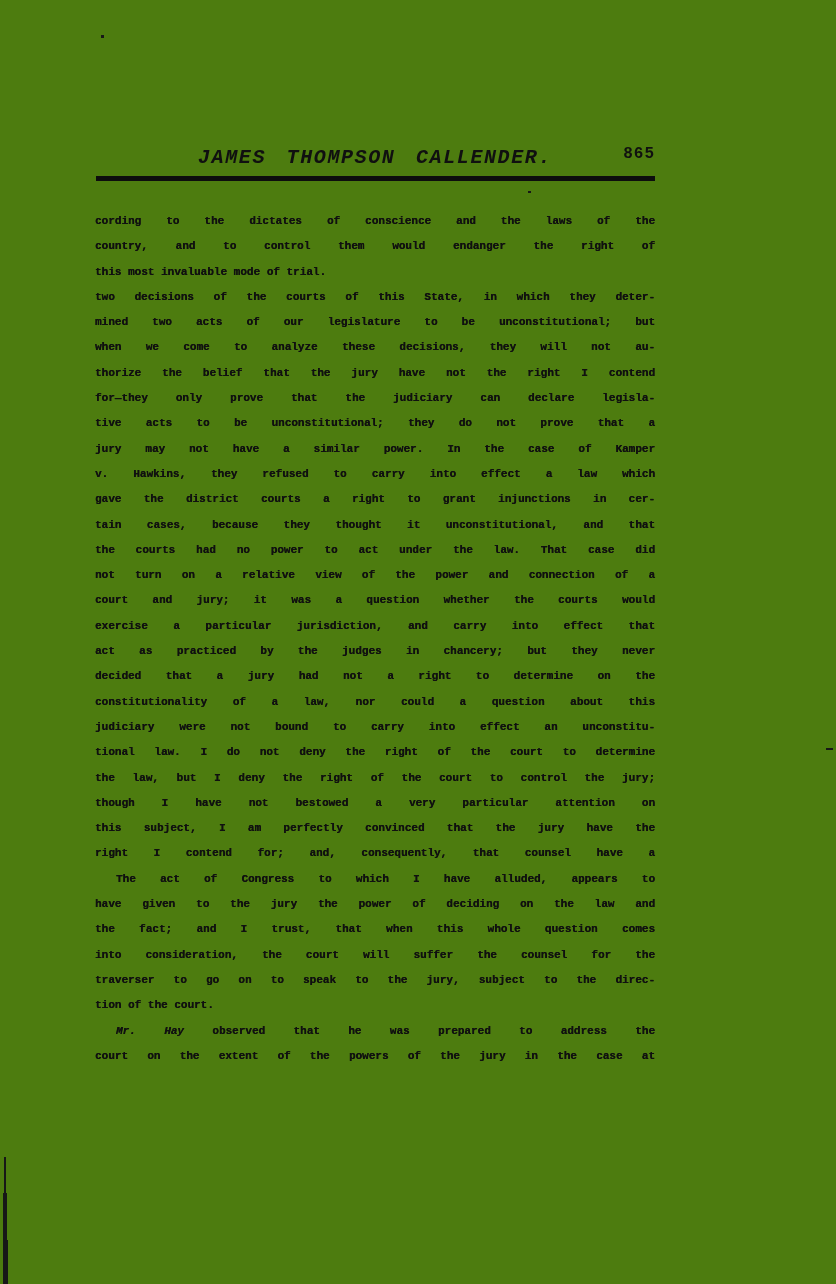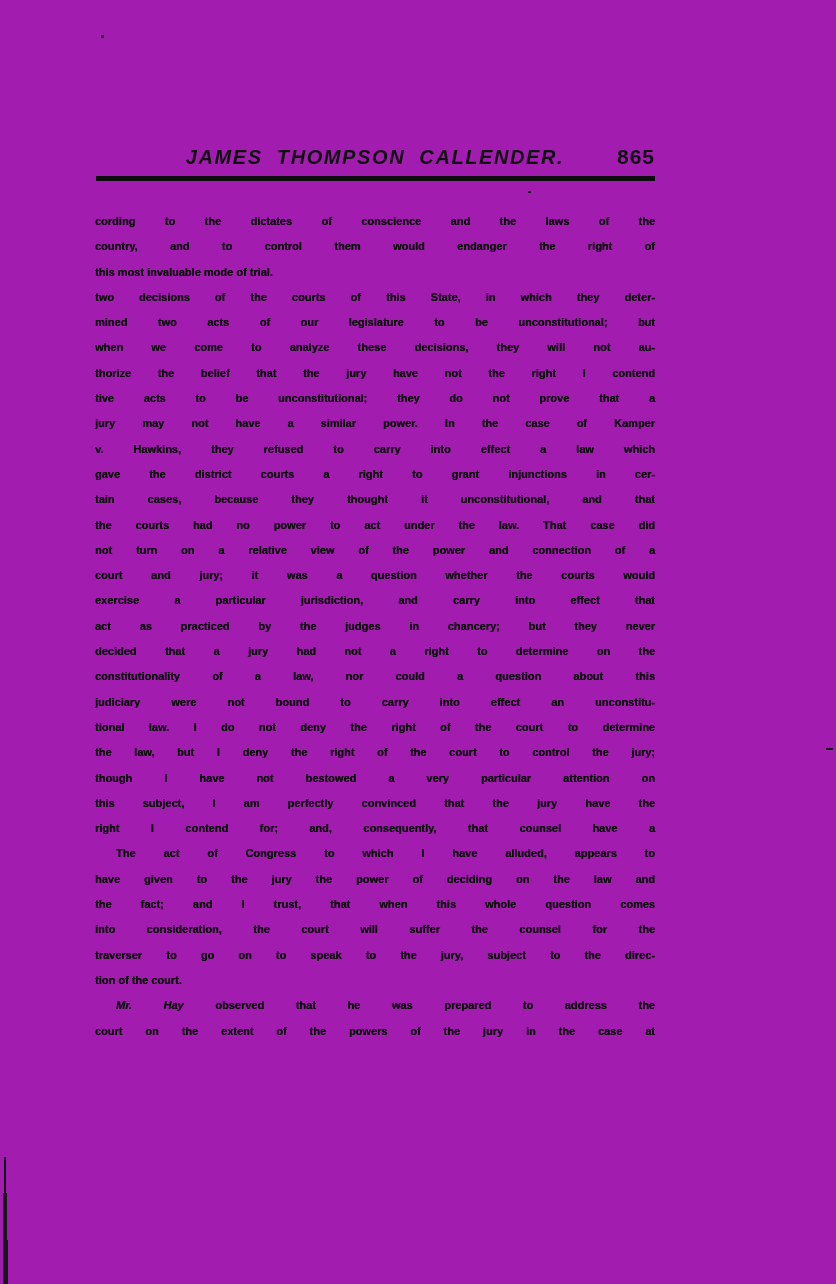--- a/index.html
+++ b/index.html
@@ -4,22 +4,22 @@
 <style>
   html, body {
     margin: 0; padding: 0;
     width: 836px; height: 1284px;
     background: #ffffff;
     overflow: hidden;
   }
   .page {
     position: relative;
     width: 836px; height: 1284px;
-    background: #a21caf;
-    font-family: Liberation Sans, sans-serif;
+    background: #4d7c0f;
+    font-family: Liberation Mono, monospace;
     color: #101010;
   }
   .header-row {
     position: absolute;
     left: 95px; top: 146px; width: 560px; height: 28px;
   }
   .header-title {
     position: absolute;
     left: 0; right: 0; top: 0;
     text-align: center;
@@ -27,21 +27,21 @@
     font-weight: bold;
     font-size: 20px;
     letter-spacing: 1.6px;
     word-spacing: 7px;
     white-space: nowrap;
   }
   .page-number {
     position: absolute;
     right: 0; top: -1px;
     font-weight: bold;
-    font-size: 21px;
+    font-size: 16px;
     letter-spacing: 1px;
   }
   .header-rule {
     position: absolute;
     left: 96px; top: 176px;
     width: 559px; height: 5px;
     background: #0d0d0d;
   }
   .body-text {
     position: absolute;
@@ -88,20 +88,21 @@
   <span class="artifact speck-mid"></span>
 
   <div class="body-text">
       <div class="line">cording to the dictates of conscience and the laws of the</div>
       <div class="line">country, and to control them would endanger the right of</div>
       <div class="line lastline">this most invaluable mode of trial.</div>
       <div class="line">two decisions of the courts of this State, in which they deter-</div>
       <div class="line">mined two acts of our legislature to be unconstitutional; but</div>
       <div class="line">when we come to analyze these decisions, they will not au-</div>
       <div class="line">thorize the belief that the jury have not the right I contend</div>
+      <div class="line">for—they only prove that the judiciary can declare legisla-</div>
       <div class="line">tive acts to be unconstitutional; they do not prove that a</div>
       <div class="line">jury may not have a similar power.  In the case of Kamper</div>
       <div class="line">v. Hawkins, they refused to carry into effect a law which</div>
       <div class="line">gave the district courts a right to grant injunctions in cer-</div>
       <div class="line">tain cases, because they thought it unconstitutional, and that</div>
       <div class="line">the courts had no power to act under the law.  That case did</div>
       <div class="line">not turn on a relative view of the power and connection of a</div>
       <div class="line">court and jury; it was a question whether the courts would</div>
       <div class="line">exercise a particular jurisdiction, and carry into effect that</div>
       <div class="line">act as practiced by the judges in chancery; but they never</div>

